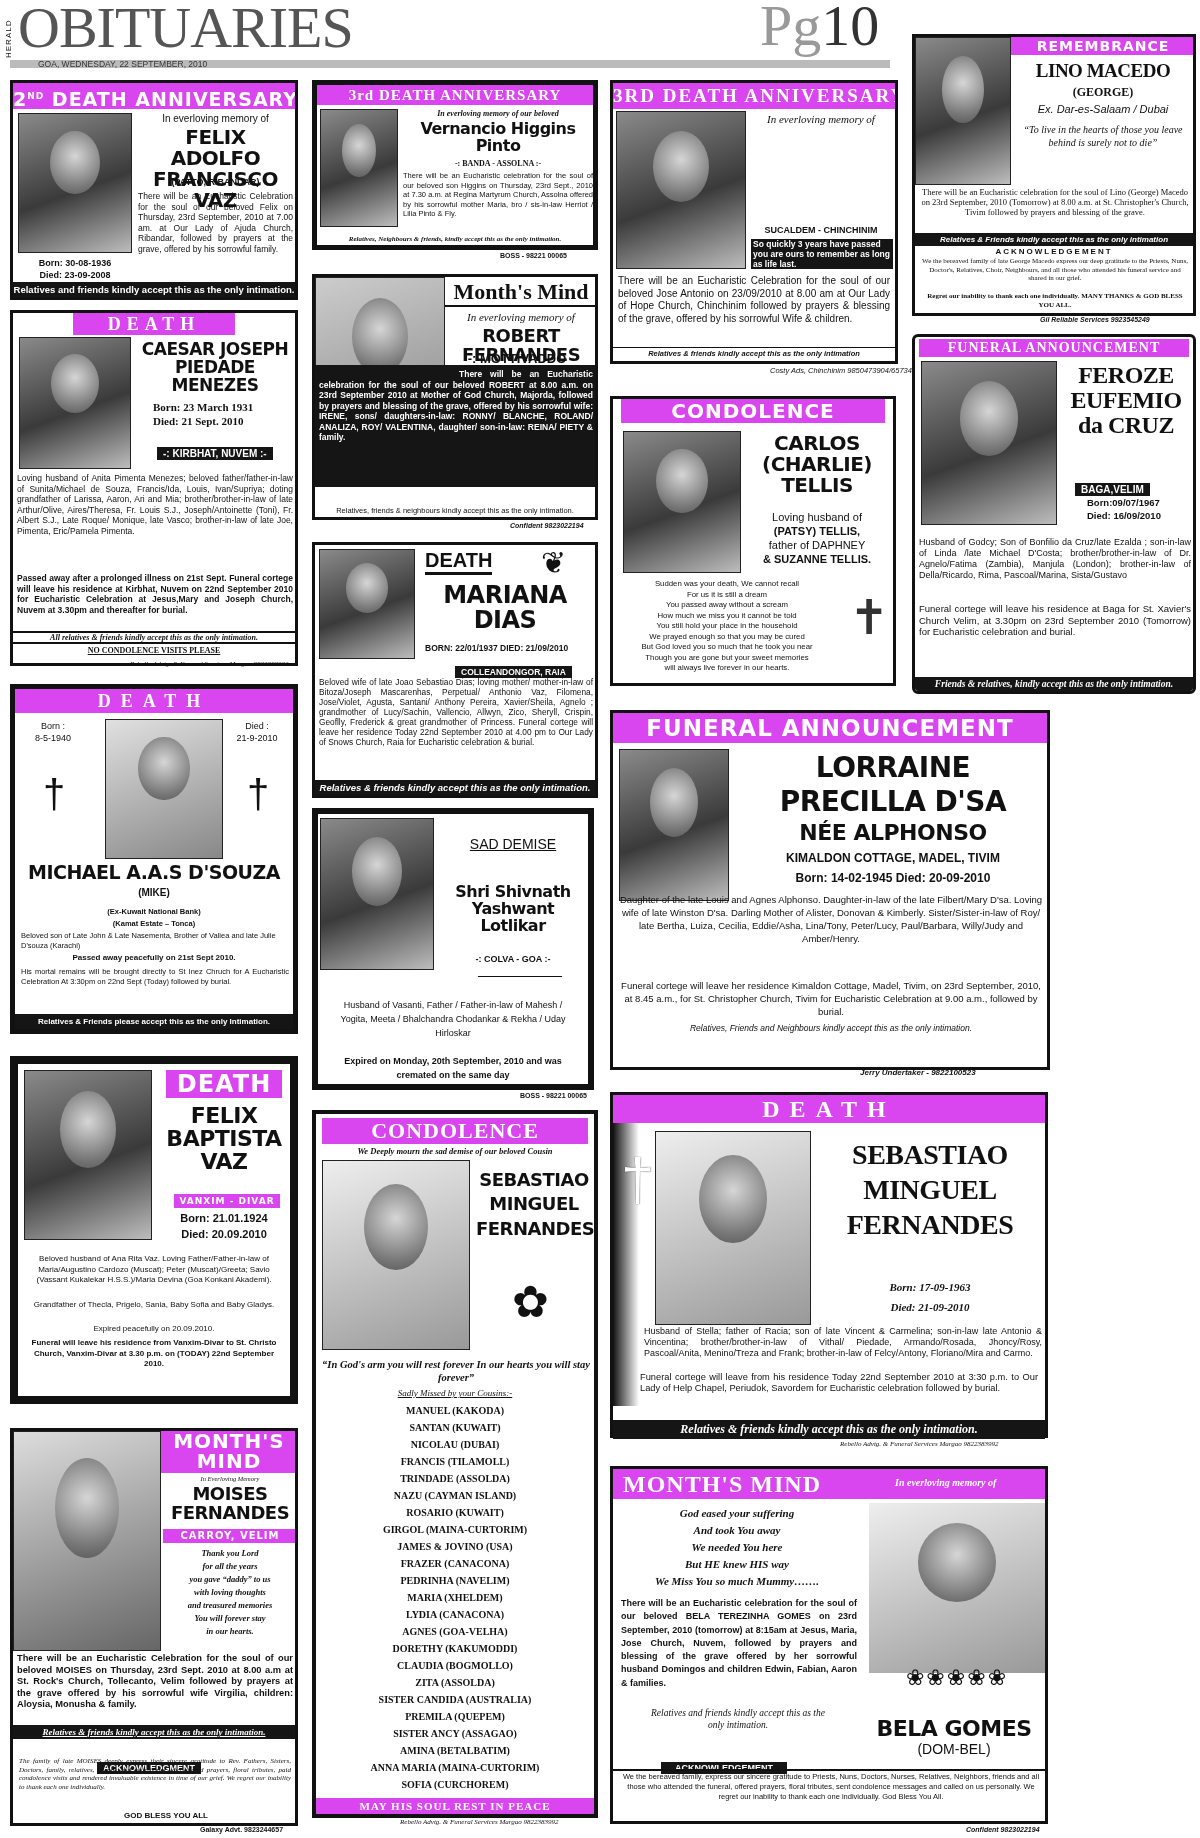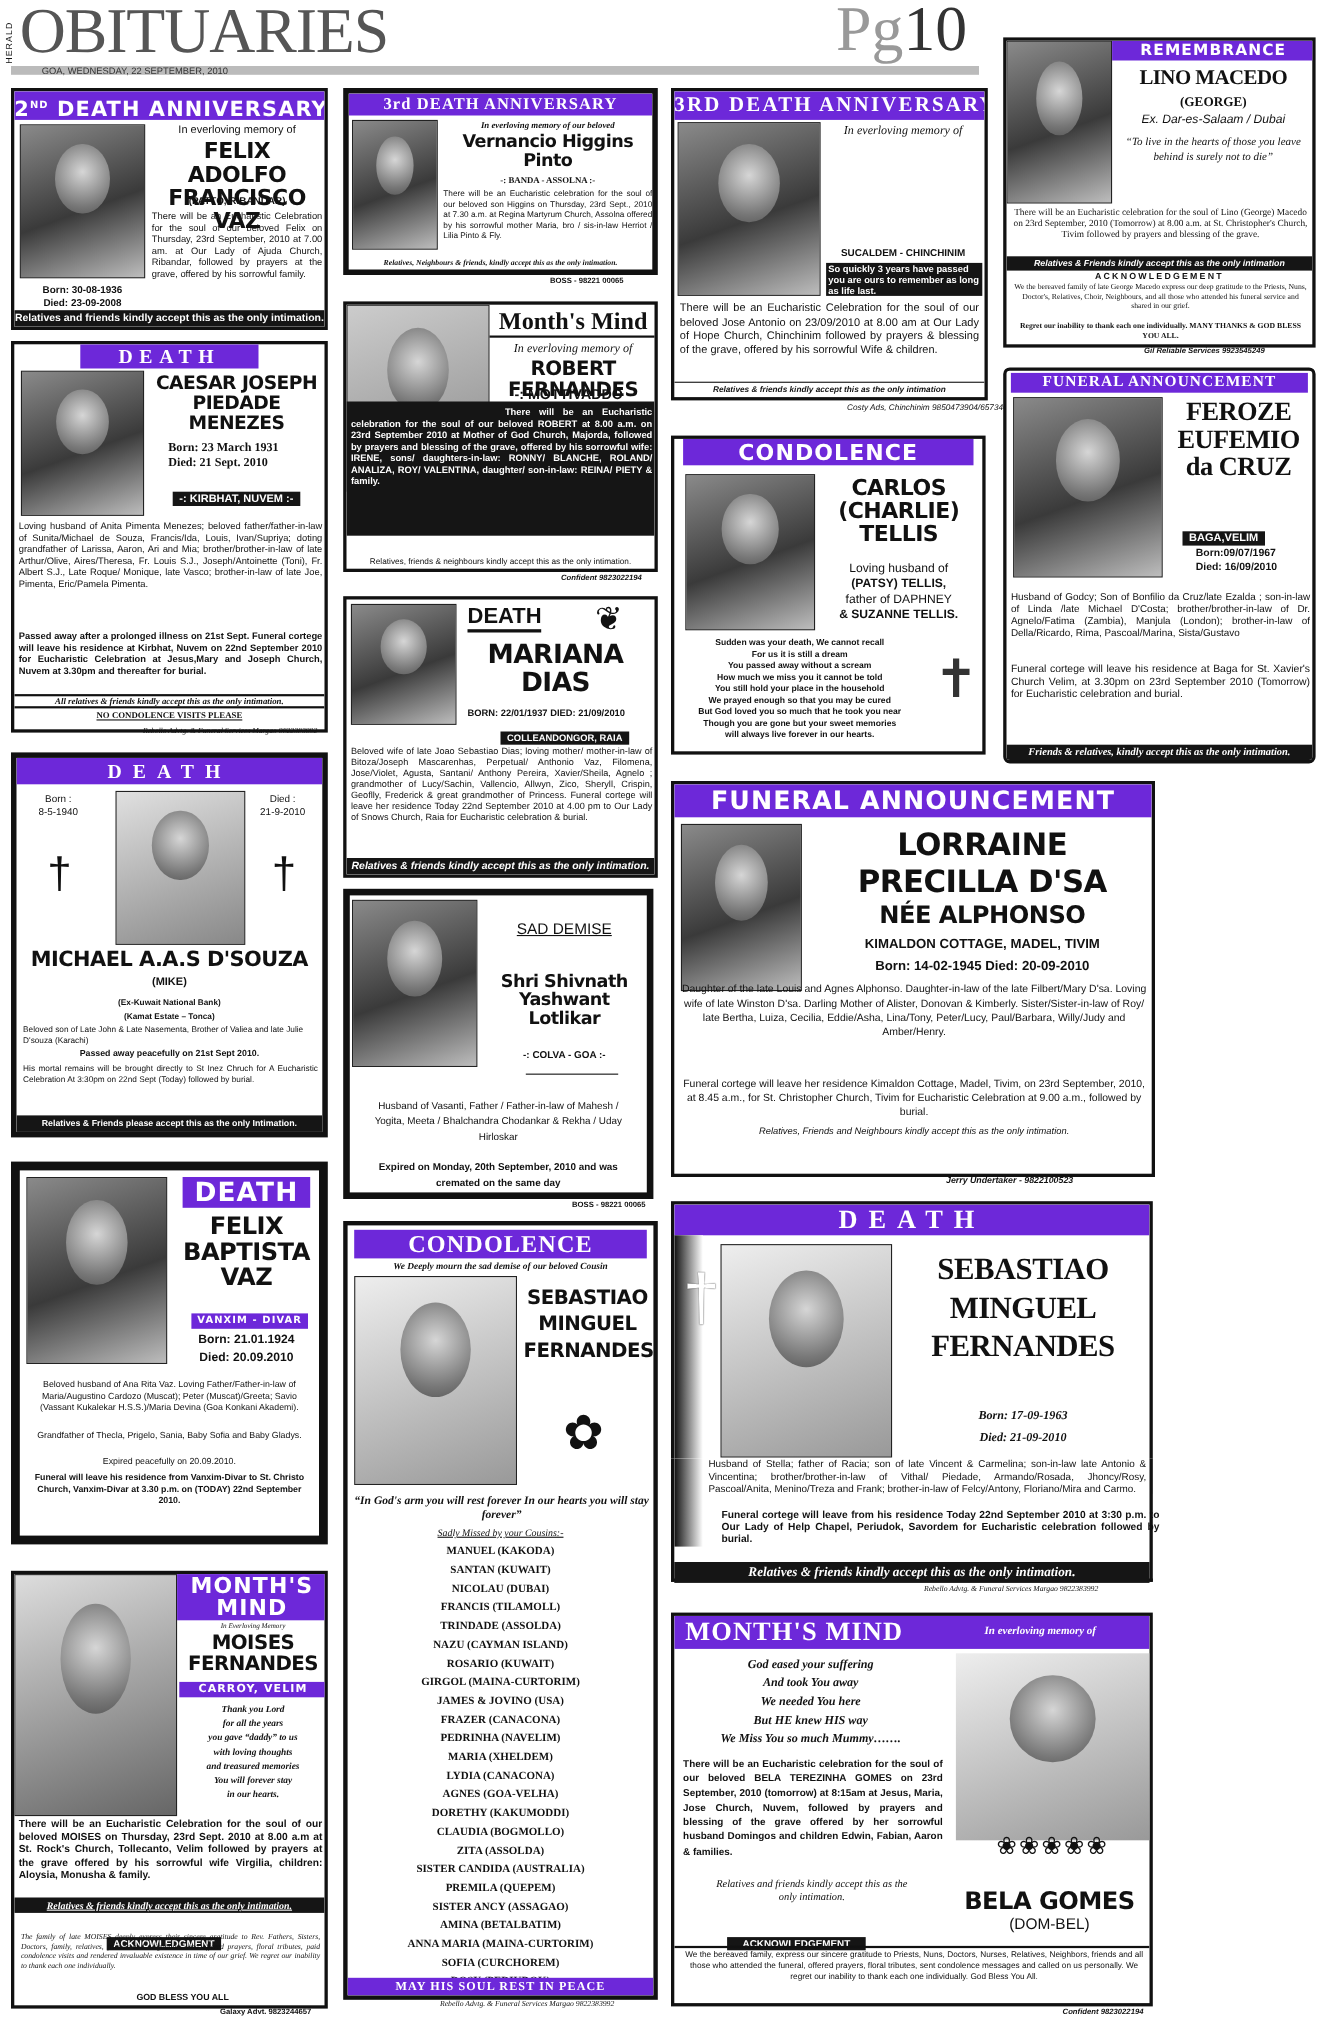--- a/index.html
+++ b/index.html
@@ -1,19 +1,19 @@
 <!DOCTYPE html>
 <html><head>
 <meta charset="utf-8">
 <style>
 *{box-sizing:border-box;margin:0;padding:0}
 body{width:1200px;height:1838px;background:#fff;font-family:"Liberation Sans",sans-serif;color:#111;position:relative;overflow:hidden}
 .abs{position:absolute}
 .box{position:absolute;border:3px solid #111;background:#fff;overflow:hidden}
-.hdr{background:#6d28d9;color:#fff;text-align:center;font-weight:bold;font-family:"DejaVu Sans",sans-serif;letter-spacing:1px;white-space:nowrap;overflow:hidden}
+.hdr{background:#d946ef;color:#fff;text-align:center;font-weight:bold;font-family:"DejaVu Sans",sans-serif;letter-spacing:1px;white-space:nowrap;overflow:hidden}
 .serif{font-family:"Liberation Serif",serif}
 .photo{position:absolute;background:linear-gradient(160deg,#8a8a8a,#3a3a3a 55%,#bdbdbd);border:1px solid #222}
 .photo::after{content:"";position:absolute;left:28%;top:12%;width:44%;height:46%;border-radius:50%;background:radial-gradient(circle at 50% 40%,#d6d6d6,#777 70%,#555)}
 .small{font-size:10px;line-height:12px}
 .bar{background:#151515;color:#fff;text-align:center;font-style:italic;font-weight:bold;font-size:9.5px;padding:2px 0;white-space:nowrap;overflow:hidden}
 .credit{position:absolute;font-size:7px;font-style:italic;text-align:right;white-space:nowrap}
 .name{font-family:"DejaVu Sans",sans-serif;font-weight:bold;text-align:center;line-height:1.05;letter-spacing:-0.5px}
 .center{text-align:center}
 .pill{display:inline-block;background:#151515;color:#fff;font-weight:bold;padding:1px 6px}
 .just{text-align:justify}
@@ -118,21 +118,21 @@
 </div>
 
 <div class="box" style="left:610px;top:396px;width:286px;height:290px">
   <div class="hdr" style="font-size:20px;height:24px;line-height:24px;margin:0 8px">CONDOLENCE</div>
   <div class="photo" style="left:10px;top:32px;width:118px;height:142px"></div>
   <div class="abs name" style="left:134px;top:34px;width:140px;font-size:20px">CARLOS (CHARLIE) TELLIS</div>
   <div class="abs center" style="left:134px;top:112px;width:140px;font-size:11px">Loving husband of</div>
   <div class="abs center" style="left:134px;top:126px;width:140px;font-size:11px;font-weight:bold">(PATSY) TELLIS,</div>
   <div class="abs center" style="left:134px;top:140px;width:140px;font-size:11px">father of DAPHNEY</div>
   <div class="abs center" style="left:134px;top:154px;width:140px;font-size:11px;font-weight:bold">&amp; SUZANNE TELLIS.</div>
-  <div class="abs center" style="left:4px;top:180px;width:220px;font-size:7.8px;line-height:10.5px;font-weight:bold">
+  <div class="abs center" style="left:4px;top:180px;width:220px;font-size:7.8px;line-height:10.5px;font-weight:normal">
     <div>Sudden was your death, We cannot recall</div>
       <div>For us it is still a dream</div>
       <div>You passed away without a scream</div>
       <div>How much we miss you it cannot be told</div>
       <div>You still hold your place in the household</div>
       <div>We prayed enough so that you may be cured</div>
       <div>But God loved you so much that he took you near</div>
       <div>Though you are gone but your sweet memories</div>
       <div>will always live forever in our hearts.</div>
   </div>
@@ -255,21 +255,21 @@
   <div class="abs center serif" style="left:204px;top:186px;width:226px;font-size:11px;font-weight:bold;font-style:italic">Born: 17-09-1963</div>
   <div class="abs center serif" style="left:204px;top:206px;width:226px;font-size:11px;font-weight:bold;font-style:italic">Died: 21-09-2010</div>
 
 </div>
 <div class="box" style="left:610px;top:1326px;width:438px;height:112px;border-top:none">
   <div class="abs" style="left:0;top:0;width:26px;height:80px;background:linear-gradient(90deg,#111,#fff)"></div>
 
 </div>
 
 <div class="abs just" style="left:644px;top:1326px;width:398px;font-size:9px;line-height:11px">Husband of Stella; father of Racia; son of late Vincent &amp; Carmelina; son-in-law late Antonio &amp; Vincentina; brother/brother-in-law of Vithal/ Piedade, Armando/Rosada, Jhoncy/Rosy, Pascoal/Anita, Menino/Treza and Frank; brother-in-law of Felcy/Antony, Floriano/Mira and Carmo.</div>
-<div class="abs just" style="left:656px;top:1372px;width:398px;font-size:9.3px;line-height:11px;font-weight:bold">Funeral cortege will leave from his residence Today 22nd September 2010 at 3:30 p.m. to Our Lady of Help Chapel, Periudok, Savordem for Eucharistic celebration followed by burial.</div>
+<div class="abs just" style="left:640px;top:1372px;width:398px;font-size:9.3px;line-height:11px;font-weight:normal">Funeral cortege will leave from his residence Today 22nd September 2010 at 3:30 p.m. to Our Lady of Help Chapel, Periudok, Savordem for Eucharistic celebration followed by burial.</div>
 <div class="bar abs serif" style="left:613px;top:1420px;width:432px;font-size:12px">Relatives &amp; friends kindly accept this as the only intimation.</div>
 <div class="credit serif" style="left:840px;top:1440px">Rebello Advtg. &amp; Funeral Services Margao 9822383992</div>
 
 <div class="box" style="left:10px;top:1428px;width:288px;height:398px">
   <div class="photo" style="left:0;top:0;width:148px;height:220px;background:linear-gradient(160deg,#ddd,#666)"></div>
   <div class="hdr abs" style="left:148px;top:0;width:136px;height:42px;line-height:20px;font-size:20px;white-space:normal">MONTH'S MIND</div>
   <div class="abs center serif" style="left:150px;top:44px;width:134px;font-size:6.5px;font-style:italic">In Everloving Memory</div>
   <div class="abs name" style="left:150px;top:54px;width:134px;font-size:18px">MOISES FERNANDES</div>
   <div class="hdr abs" style="left:150px;top:98px;width:134px;height:14px;line-height:14px;font-size:10px">CARROY, VELIM</div>
   <div class="abs center serif" style="left:150px;top:116px;width:134px;font-size:8.5px;font-style:italic;font-weight:bold;line-height:13px">

